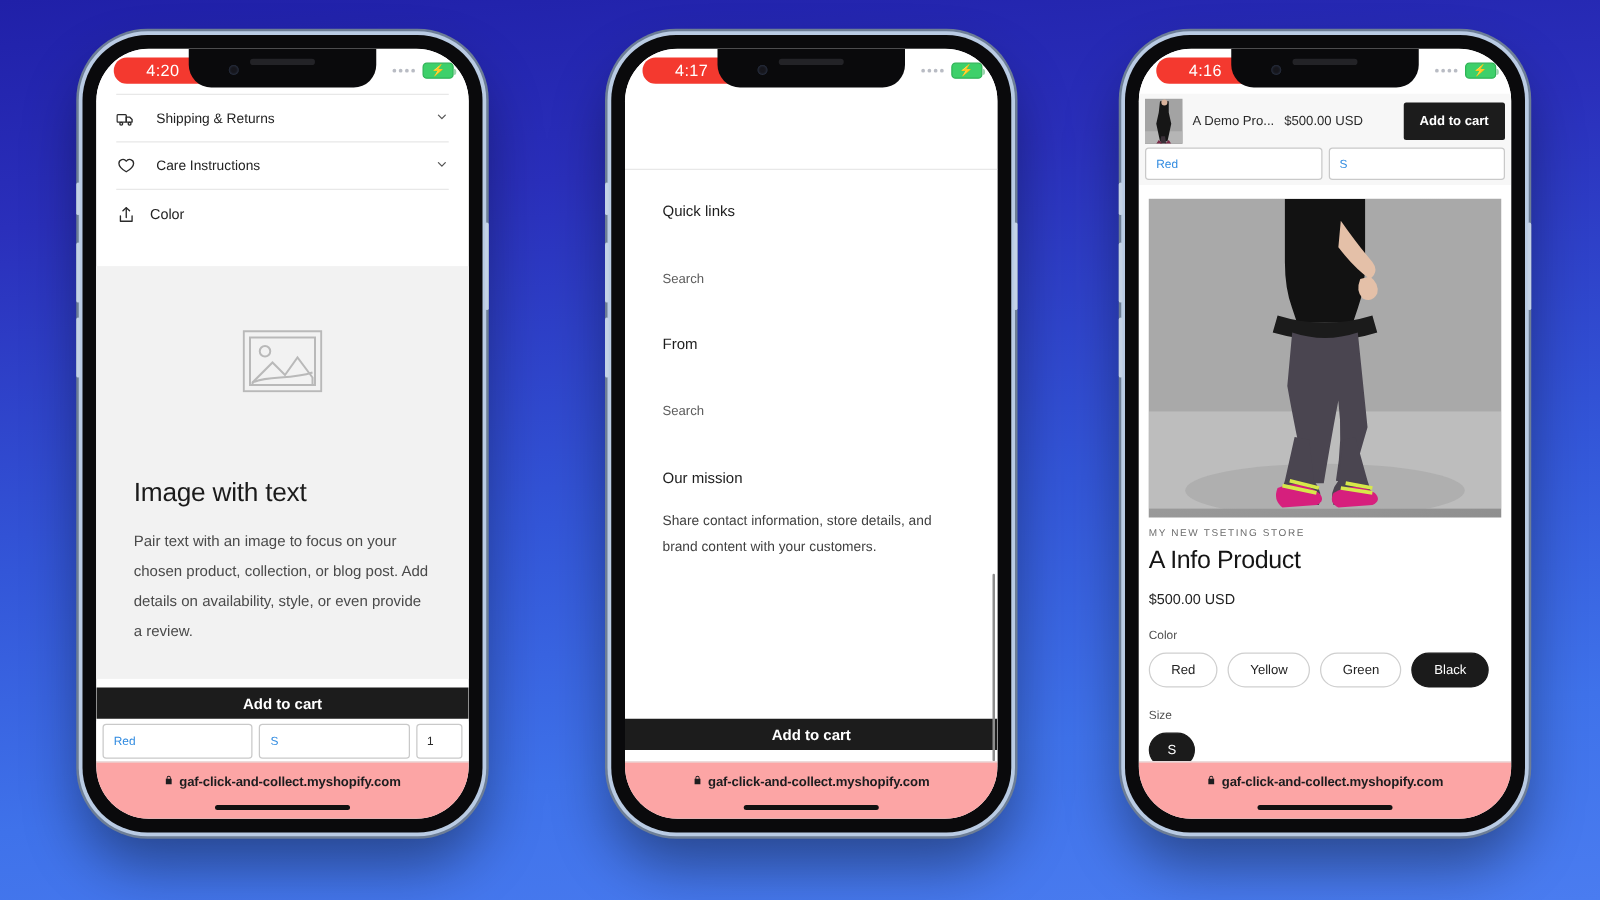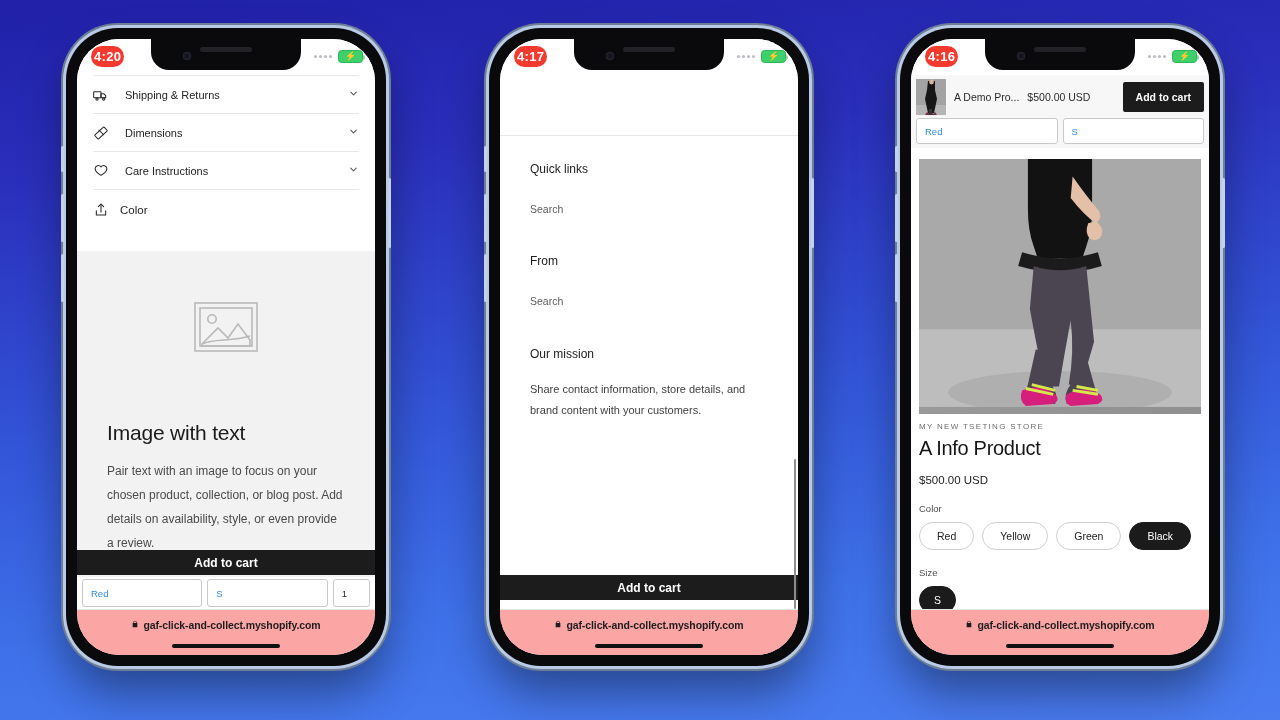--- a/index.html
+++ b/index.html
@@ -52,22 +52,22 @@
     width: 8px; height: 8px; border-radius: 50%;
     background: #16161c; box-shadow: inset 0 0 2px #3b4a66;
   }
   .statusbar {
     position: absolute; top: 0; left: 0; right: 0; height: 36px;
     z-index: 25; pointer-events: none;
   }
   .time-pill {
     position: absolute; left: 14px; top: 7px;
     background: #f4392f; color: #fff;
-    font-size: 13px; font-weight: 700; letter-spacing: .3px;
-    padding: 3px 3px; border-radius: 13px;
+    font-size: 13px; font-weight: 400; letter-spacing: .3px;
+    padding: 3px 26px; border-radius: 13px;
   }
   .status-right {
     position: absolute; right: 12px; top: 11px;
     display: flex; align-items: center; gap: 6px;
   }
   .sig-dots { display: flex; gap: 2px; }
   .sig-dots i { width: 3px; height: 3px; border-radius: 50%; background: #b9bcc4; display: block; }
   .battery {
     position: relative; width: 25px; height: 13px; border-radius: 3.5px;
     background: #3ed06a; border: 1px solid #2fb457;
@@ -159,21 +159,21 @@
     padding: 4px 12px; border-radius: 12px;
   }
   .p2-name { font-size: 9.8px; color: #2b2b2b; margin-top: 9px; }
   .p2-price { margin-top: 9px; font-size: 12.5px; color: #1d1d1d; line-height: 1.45; }
   .p2-price .old { text-decoration: line-through; color: #6a6a6a; font-size: 11px; }
   .p2-price .new { margin-left: 7px; }
 
   .p2-divider { margin-top: 60px; border-top: 1px solid #e8e8e8; }
   .foot-sec { padding: 0 30px; }
   .foot-h { font-size: 12px; color: #1d1d1d; margin-top: 26px; }
-  .foot-l { font-size: 10.5px; color: #5c5c5c; margin-top: 27px; }
+  .foot-l { font-size: 10.5px; color: #5c5c5c; margin-top: 41px; }
   .foot-p { font-size: 11px; color: #3f3f3f; line-height: 1.95; margin-top: 18px; }
 
   .scrollbar {
     position: absolute; right: 2px; width: 2.5px; border-radius: 2px;
     background: #8d8d8d; z-index: 18;
   }
 
   
   .p3-cartbar {
     position: absolute; top: 36px; left: 0; right: 0;
@@ -235,34 +235,20 @@
                 </svg>
               </span>
               <span>Shipping &amp; Returns</span>
               <span class="chev">
                 <svg width="11" height="11" viewBox="0 0 24 24" fill="none" stroke="#555" stroke-width="2.2" stroke-linecap="round" stroke-linejoin="round">
                     <polyline points="6 9 12 15 18 9"></polyline>
                   </svg>
               </span>
             </div>
 
-            <div class="acc-row">
-              <span class="acc-ico">
-                <svg viewBox="0 0 24 24" fill="none" stroke="#2a2a2a" stroke-width="1.6" stroke-linecap="round" stroke-linejoin="round">
-                  <rect x="2.5" y="8" width="19" height="8" rx="1" transform="rotate(-42 12 12)"></rect>
-                  <path d="M9 7.6l1.6 1.6M11.6 10.2l1.6 1.6M14.2 12.8l1.6 1.6"></path>
-                </svg>
-              </span>
-              <span>Dimensions</span>
-              <span class="chev">
-                <svg width="11" height="11" viewBox="0 0 24 24" fill="none" stroke="#555" stroke-width="2.2" stroke-linecap="round" stroke-linejoin="round">
-                    <polyline points="6 9 12 15 18 9"></polyline>
-                  </svg>
-              </span>
-            </div>
 
             <div class="acc-row">
               <span class="acc-ico">
                 <svg viewBox="0 0 24 24" fill="none" stroke="#2a2a2a" stroke-width="1.6" stroke-linecap="round" stroke-linejoin="round">
                   <path d="M20.8 8.6a4.8 4.8 0 0 0-8.8-2.6A4.8 4.8 0 0 0 3.2 8.6c0 4.6 8.8 10 8.8 10s8.8-5.4 8.8-10z"></path>
                 </svg>
               </span>
               <span>Care Instructions</span>
               <span class="chev">
                 <svg width="11" height="11" viewBox="0 0 24 24" fill="none" stroke="#555" stroke-width="2.2" stroke-linecap="round" stroke-linejoin="round">

